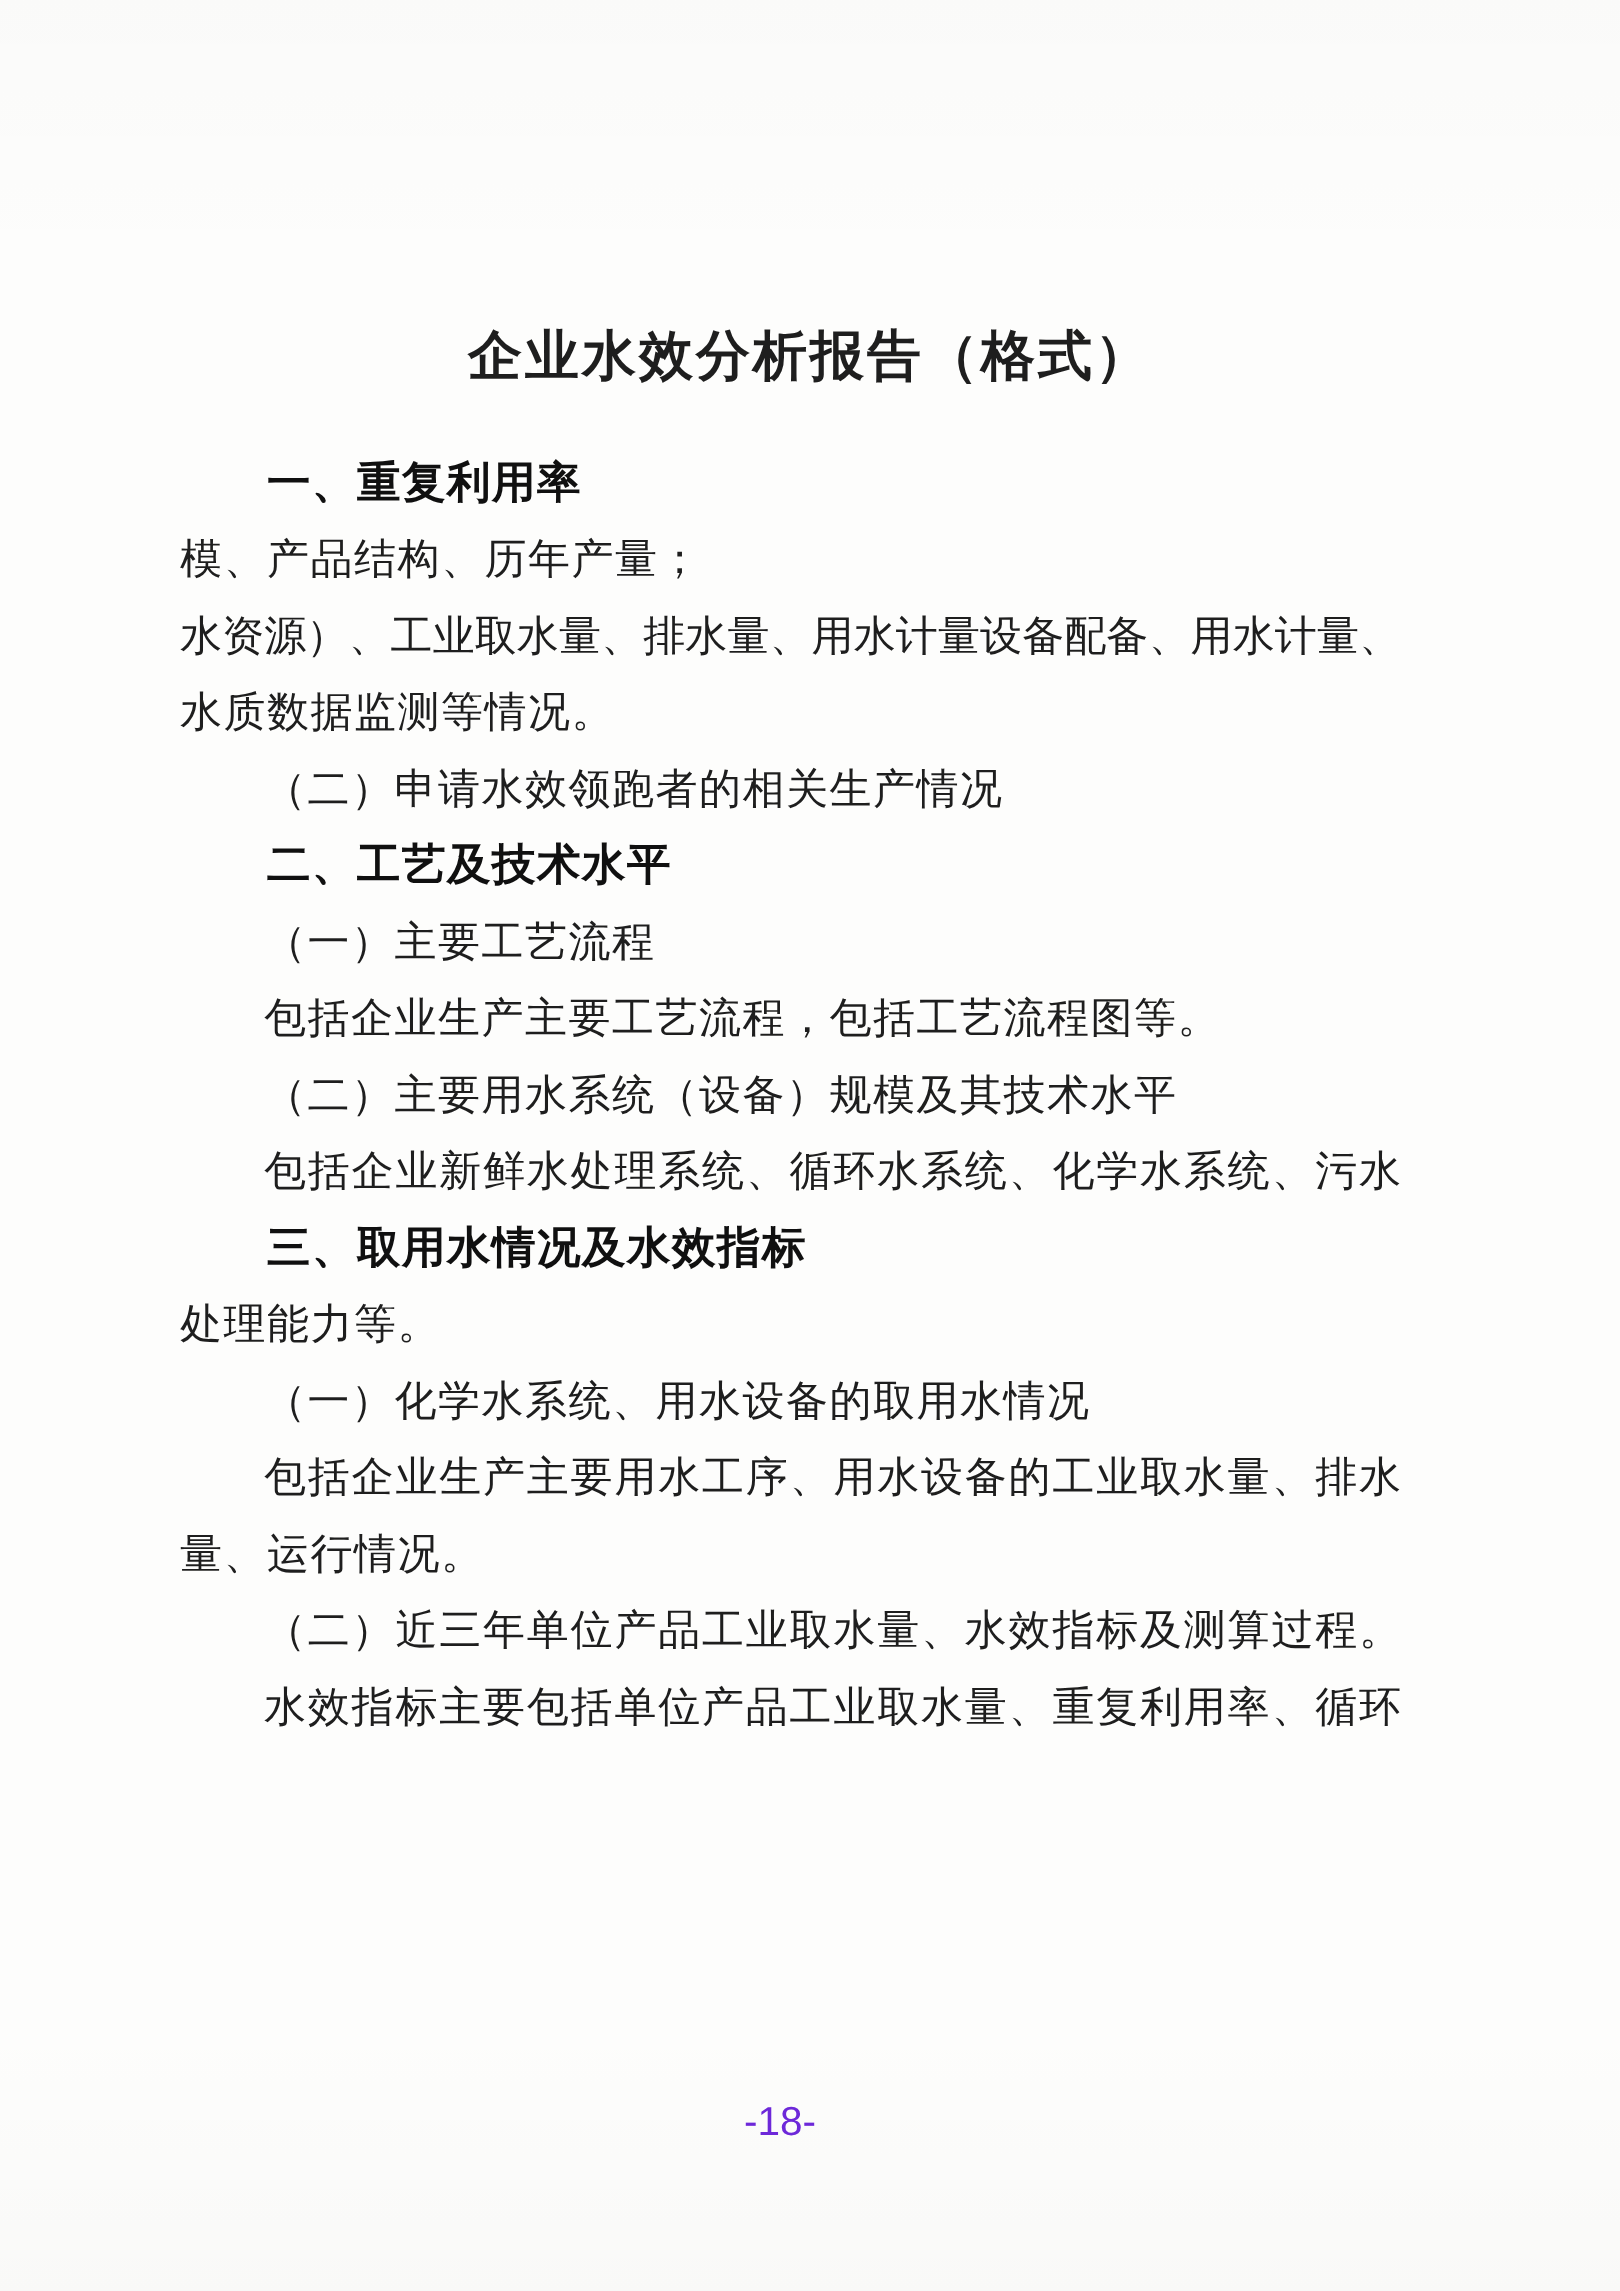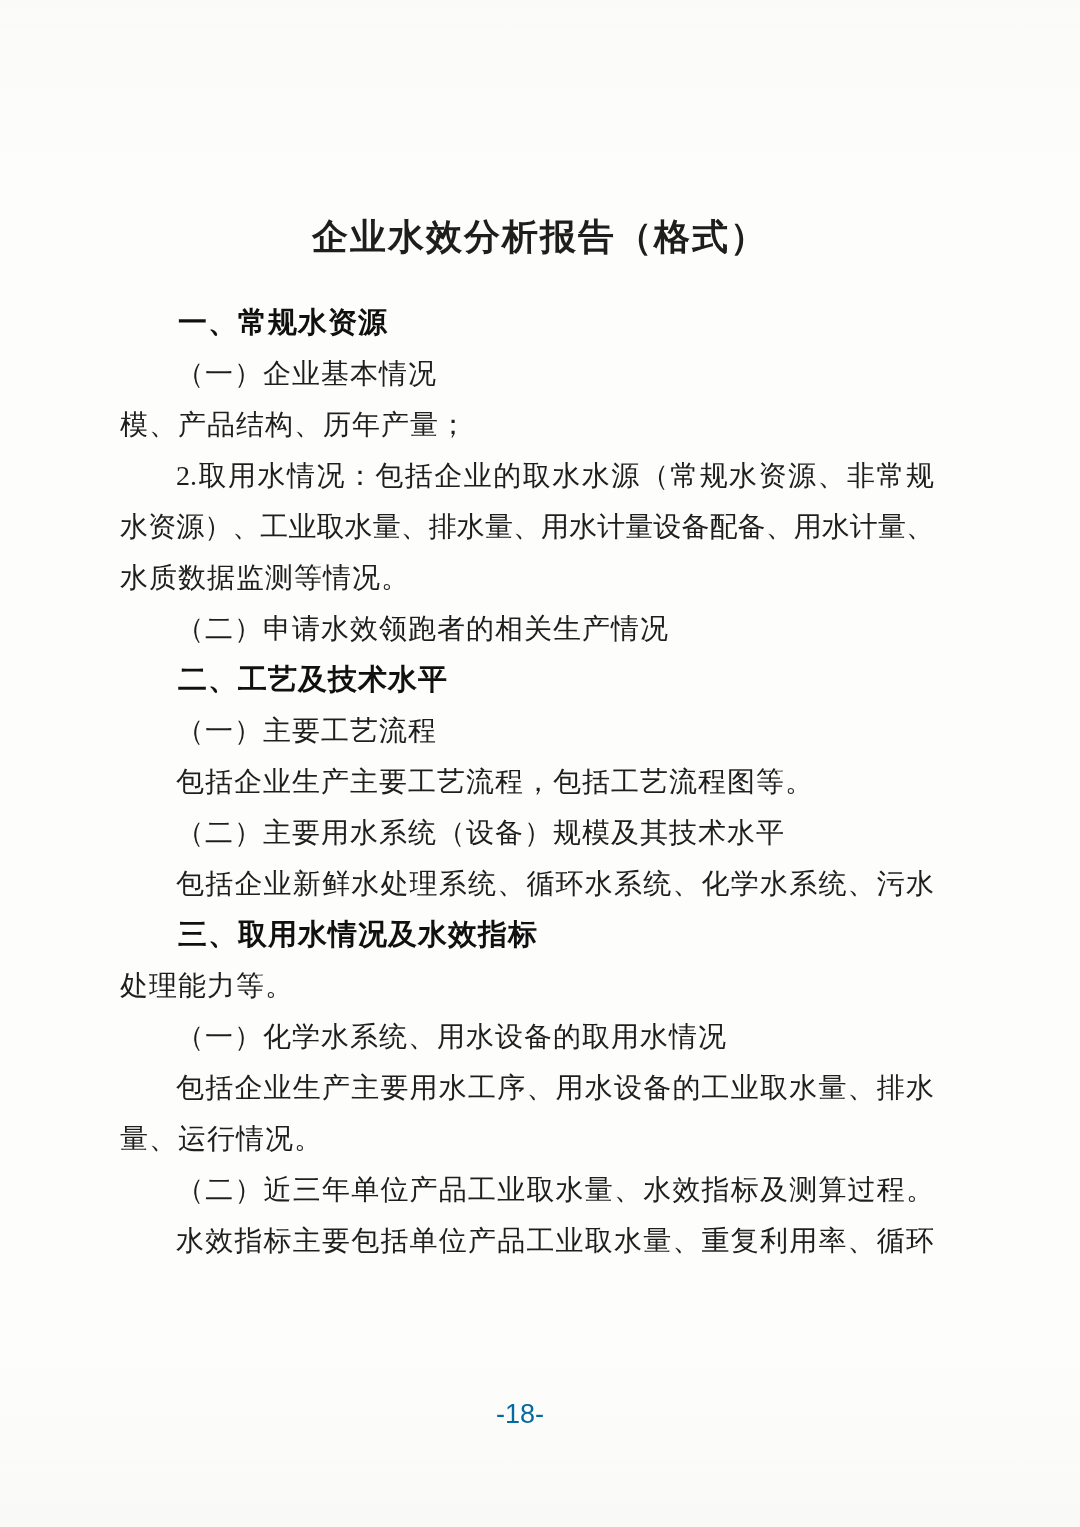--- a/index.html
+++ b/index.html
@@ -60,43 +60,41 @@
   }
   .page-number {
     position: absolute;
     top: 1398px;
     left: 0;
     width: 1040px; 
     text-align: center;
     font-family: "Liberation Sans", "DejaVu Sans", sans-serif;
     font-size: 27px;
     line-height: 32px;
-    color: #0369a1;
+    color: #6d28d9;
   }
   
   .scan-tone {
     position: absolute;
     inset: 0;
     pointer-events: none;
     background: linear-gradient(180deg, rgba(0,0,0,0.012), rgba(0,0,0,0) 12%, rgba(0,0,0,0) 88%, rgba(0,0,0,0.015));
   }
 </style>
 </head>
 <body>
 
 <div class="page" style="--ink: #1e1e1e; --paper: #fdfdfc;">
   <div class="scan-tone"></div>
 
   <h1 class="doc-title">企业水效分析报告（格式）</h1>
 
   <div class="content" id="lines">
-      <div class="line heading indent">一、常规水资源</div>
-      <div class="line indent">（一）企业基本情况</div>
+      <div class="line heading indent">一、重复利用率</div>
       <div class="line">模、产品结构、历年产量；</div>
-      <div class="line indent justify">2.取用水情况：包括企业的取水水源（常规水资源、非常规</div>
       <div class="line justify">水资源）、工业取水量、排水量、用水计量设备配备、用水计量、</div>
       <div class="line">水质数据监测等情况。</div>
       <div class="line indent">（二）申请水效领跑者的相关生产情况</div>
       <div class="line heading indent">二、工艺及技术水平</div>
       <div class="line indent">（一）主要工艺流程</div>
       <div class="line indent">包括企业生产主要工艺流程，包括工艺流程图等。</div>
       <div class="line indent">（二）主要用水系统（设备）规模及其技术水平</div>
       <div class="line indent justify">包括企业新鲜水处理系统、循环水系统、化学水系统、污水</div>
       <div class="line heading indent">三、取用水情况及水效指标</div>
       <div class="line">处理能力等。</div>

